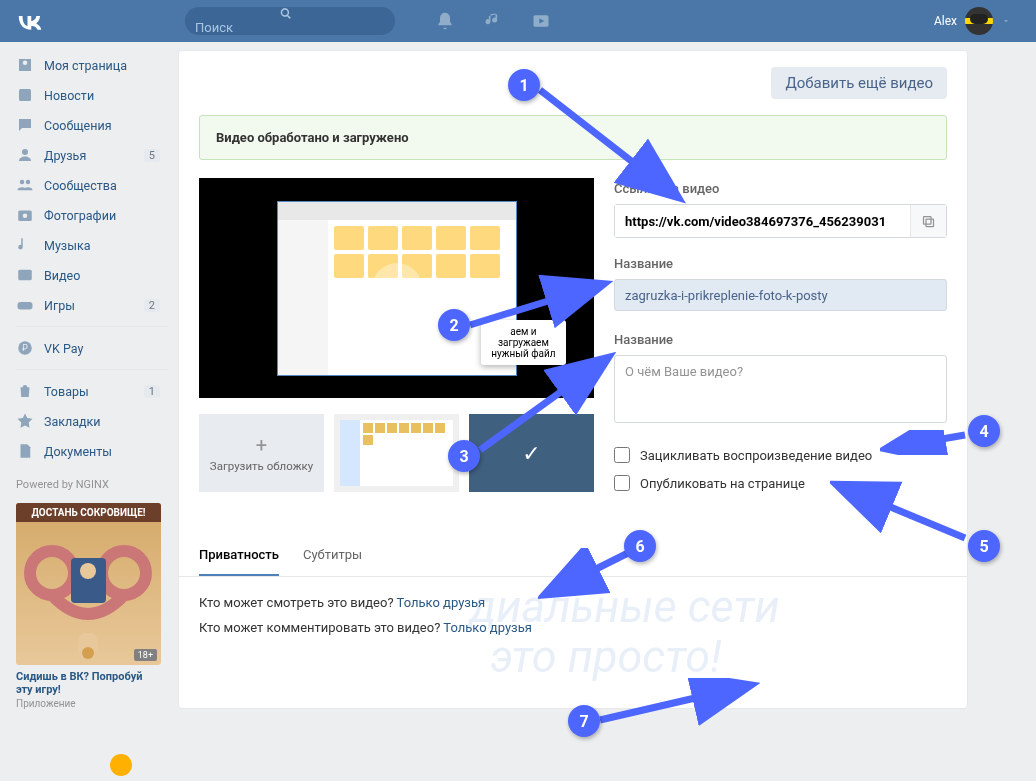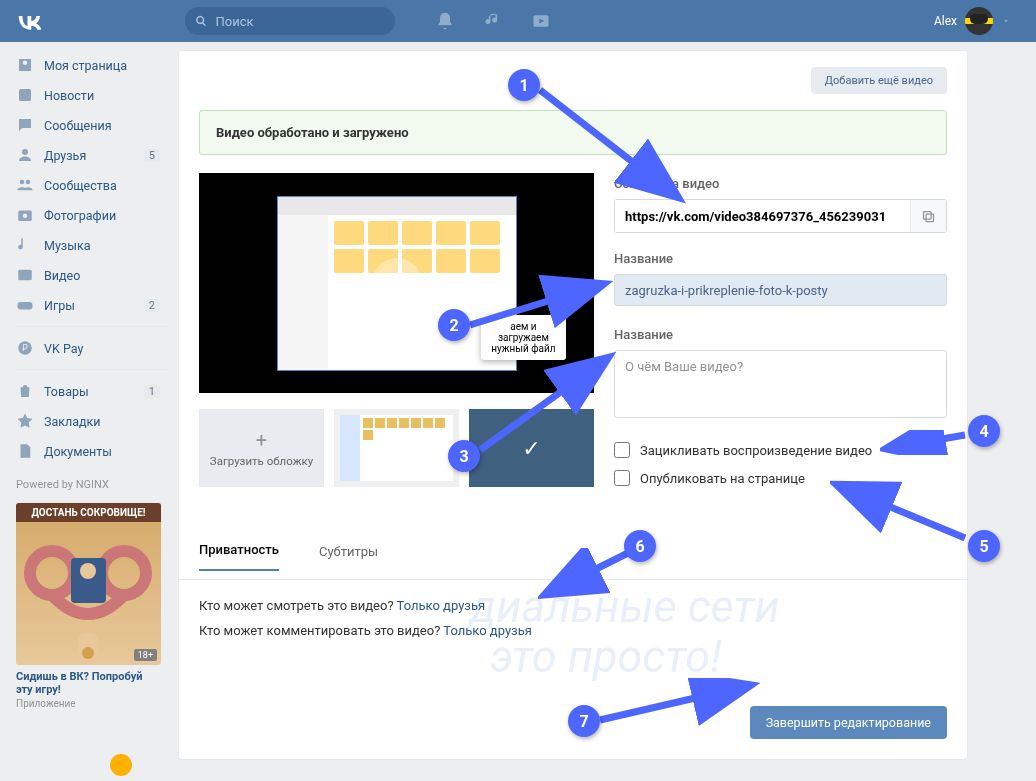--- a/index.html
+++ b/index.html
@@ -1,19 +1,19 @@
 <!DOCTYPE html>
 <html><head>
 <meta charset="utf-8">
 <style>
 *{margin:0;padding:0;box-sizing:border-box;font-family:-apple-system,BlinkMacSystemFont,'Segoe UI',Roboto,Helvetica,Arial,sans-serif;}
 body{background:#edeef0;width:1036px;height:781px;overflow:hidden;position:relative;}
 .header{height:42px;background:#4a76a8;display:flex;align-items:center;padding:0 10px;}
 .logo{width:30px;height:30px;margin-left:5px;fill:#fff;}
-.search-box{margin-left:140px;background:#3b6696;border-radius:14px;height:28px;width:210px;display:flex;align-items:center;padding:0 10px;}
+.search-box{margin-left:140px;background:#3b6696;border-radius:14px;height:28px;width:210px;display:flex;align-items:center;padding:0 10px;flex-direction:column;}
 .search-box input{background:none;border:none;outline:none;color:#aac5e3;font-size:13px;width:100%;}
 .search-box input::placeholder{color:#aac5e3;}
 .search-icon{width:14px;height:14px;fill:#aac5e3;margin-right:8px;}
 .header-icons{display:flex;margin-left:40px;gap:28px;}
 .header-icons svg{width:20px;height:20px;fill:#8fadc8;cursor:pointer;}
 .profile-area{margin-left:auto;display:flex;align-items:center;color:#fff;font-size:12px;gap:8px;margin-right:15px;cursor:pointer;}
 .avatar{width:28px;height:28px;border-radius:50%;background:linear-gradient(#333 40%,#ffd700 40%,#ffd700 60%,#333 60%);position:relative;}
 .avatar::after{content:"";position:absolute;width:18px;height:10px;background:#222;border-radius:6px;top:7px;left:5px;}
 .chev{width:10px;height:10px;fill:#8fadc8;}
 .layout{display:flex;padding:8px;gap:10px;}
@@ -27,21 +27,21 @@
 .promo-img{width:145px;height:162px;background:linear-gradient(#d4a968,#e8c89a);border-radius:3px;position:relative;overflow:hidden;}
 .promo-banner{position:absolute;top:0;left:0;right:0;background:#6b3f2a;color:#fff;font-size:10px;font-weight:bold;text-align:center;padding:4px;}
 .promo-age{position:absolute;bottom:4px;right:4px;background:#808080;color:#fff;font-size:9px;padding:1px 4px;border-radius:2px;}
 .promo-link{font-size:11px;color:#2a5885;font-weight:bold;margin-top:5px;display:block;}
 .promo-sub{font-size:10px;color:#939393;margin-top:2px;}
 .content{flex:1;background:#fff;border-radius:4px;border:1px solid #e7e8ec;padding:0;max-width:790px;}
 .content-header{display:flex;align-items:center;padding:16px 20px;}
 .breadcrumb{display:flex;align-items:center;gap:12px;font-size:14px;color:#656565;}
 .breadcrumb .active{color:#000;}
 .breadcrumb .chevr{color:#c0c0c0;}
-.add-btn{margin-left:auto;background:#e5ebf1;color:#4a648a;border:none;padding:7px 14px;border-radius:4px;font-size:11px;cursor:pointer;}
+.add-btn{margin-left:auto;background:#e5ebf1;color:#4a648a;border:none;padding:7px 14px;border-radius:4px;font-size:15px;cursor:pointer;}
 .status-banner{margin:0 20px;background:#f2f9ef;border:1px solid #c6e2b8;border-radius:3px;padding:14px 16px;font-size:13px;font-weight:bold;color:#333;}
 .form-area{display:flex;padding:18px 20px 0 20px;gap:20px;}
 .video-col{width:395px;}
 .video-preview{width:395px;height:220px;background:#000;position:relative;display:flex;align-items:center;justify-content:center;}
 .vp-inner{width:240px;height:175px;background:#84cc16;border:1px solid #5588c0;position:relative;}
 .vp-top{height:18px;background:#e8e8e8;}
 .vp-body{position:absolute;top:18px;bottom:0;left:0;right:0;background:#fff;display:flex;}
 .vp-side{width:50px;background:#f5f5f5;}
 .vp-main{flex:1;display:flex;flex-wrap:wrap;padding:6px;gap:4px;align-content:flex-start;}
 .vp-folder{width:30px;height:24px;background:#ffd97d;border-radius:2px;}
@@ -65,21 +65,21 @@
 .link-box{display:flex;border:1px solid #d3d9de;border-radius:3px;height:34px;}
 .link-box input{flex:1;border:none;outline:none;padding:0 10px;font-size:13px;font-weight:bold;}
 .copy-btn{width:36px;display:flex;align-items:center;justify-content:center;background:#f7f8fa;border-left:1px solid #e7e8ec;cursor:pointer;}
 .copy-btn svg{width:15px;height:15px;fill:#939393;}
 .text-input{width:100%;height:32px;border:1px solid #d3d9de;border-radius:3px;padding:8px 10px;font-size:13px;margin-bottom:18px;outline:none;}
 .text-input.highlight{background:#e1e9f3;color:#4a648a;}
 .textarea{width:100%;height:68px;border:1px solid #d3d9de;border-radius:3px;padding:8px 10px;font-size:13px;resize:none;outline:none;margin-bottom:20px;}
 .textarea::placeholder{color:#939393;}
 .checkbox-row{display:flex;align-items:center;gap:10px;font-size:13px;color:#333;margin-bottom:12px;}
 .checkbox-row input{width:16px;height:16px;}
-.tabs{display:flex;gap:40px;padding:14px 20px 8px 20px;font-size:13px;border-bottom:1px solid #e7e8ec;margin-top:30px;align-items:flex-end;}
+.tabs{display:flex;gap:24px;padding:14px 20px 0 20px;font-size:13px;border-bottom:1px solid #e7e8ec;margin-top:30px;}
 .tab{padding-bottom:12px;color:#656565;cursor:pointer;}
 .tab.active{color:#000;border-bottom:2px solid #5181b8;font-weight:500;}
 .privacy-rows{padding:18px 20px;}
 .privacy-row{font-size:13px;color:#333;margin-bottom:10px;}
 .privacy-row a{color:#2a5885;cursor:pointer;}
 .finish-btn{background:#5b88bd;color:#fff;border:none;padding:9px 16px;border-radius:4px;font-size:12.5px;cursor:pointer;margin:40px 20px 20px auto;display:block;}
 .annotation-badge{position:absolute;width:32px;height:32px;background:#4d66ff;border-radius:50%;color:#fff;display:flex;align-items:center;justify-content:center;font-size:16px;font-weight:bold;box-shadow:1px 2px 4px rgba(0,0,0,.3);z-index:100;}
 .arrow{position:absolute;z-index:99;pointer-events:none;}
 .watermark{position:absolute;font-size:45px;color:rgba(100,150,210,.15);font-family:Georgia,serif;font-style:italic;pointer-events:none;z-index:50;}
 .cookie{position:absolute;bottom:5px;left:110px;width:22px;height:22px;background:#ffb000;border-radius:50%;}
@@ -317,21 +317,20 @@
     </div>
 
     <div class="tabs">
       <div class="tab active">Приватность</div>
       <div class="tab">Субтитры</div>
     </div>
     <div class="privacy-rows">
       <div class="privacy-row"><span>Кто может смотреть это видео? </span><a>Только друзья</a></div>
       <div class="privacy-row"><span>Кто может комментировать это видео? </span><a>Только друзья</a></div>
     </div>
-    <button class="finish-btn">Завершить редактирование</button>
   </div>
 </div>
 
 <div class="watermark" style="top:580px;left:470px;"><span>диальные сети</span></div>
 <div class="watermark" style="top:630px;left:490px;"><span>это просто!</span></div>
 
 <div class="annotation-badge" style="top:69px;left:508px;">1</div>
 <div class="annotation-badge" style="top:309px;left:438px;">2</div>
 <div class="annotation-badge" style="top:440px;left:448px;">3</div>
 <div class="annotation-badge" style="top:415px;left:968px;">4</div>

